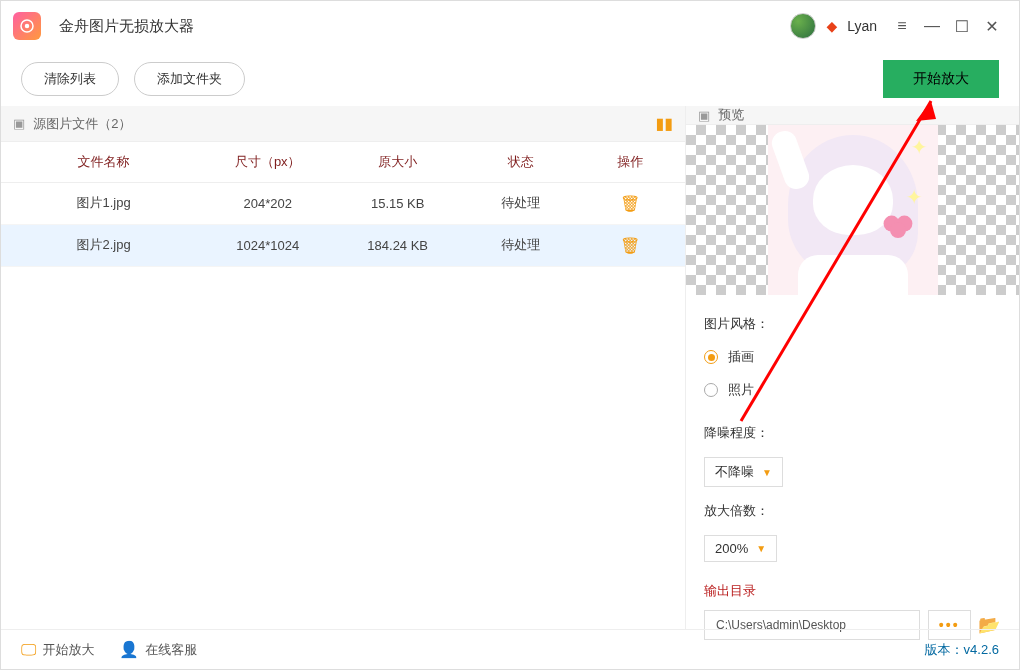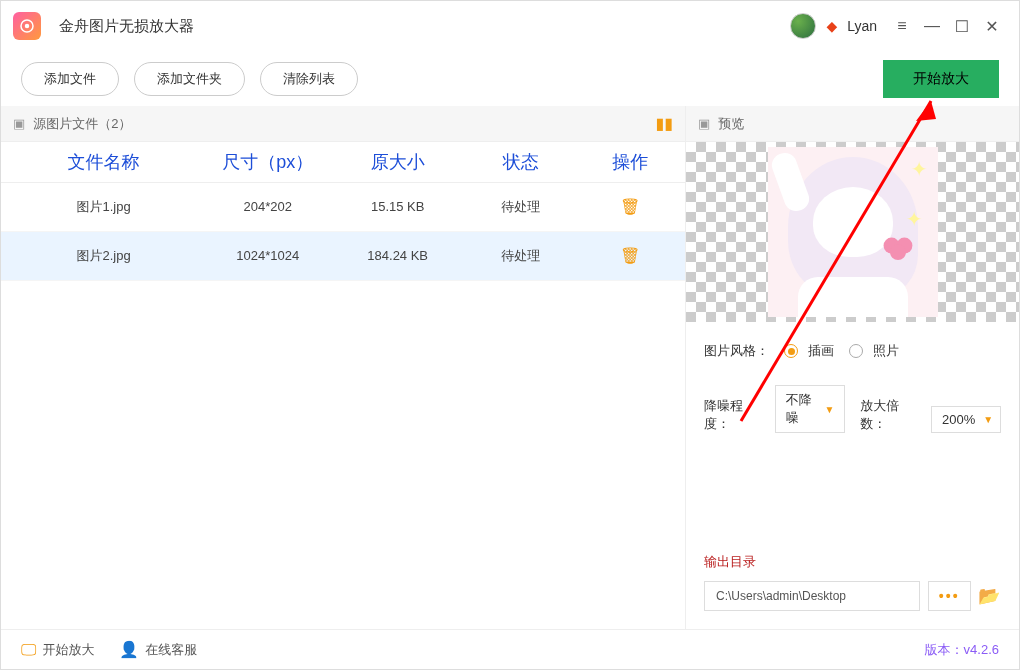--- a/index.html
+++ b/index.html
@@ -17,51 +17,51 @@
 .toolbar { height: 55px; display:flex; align-items:center; padding: 0 20px; gap: 15px; }
 .pill-btn { padding: 7px 22px; border: 1px solid #ccc; border-radius: 18px; background:#fff; font-size:13px; color:#333; cursor:pointer; }
 .start-btn { margin-left:auto; background:#27ae60; color:#000000; border:none; padding: 10px 30px; font-size:14px; cursor:pointer; }
 .content { display:flex; height: calc(100% - 50px - 55px - 40px); }
 .left-pane { width: 685px; display:flex; flex-direction:column; border-right:1px solid #eee; }
 .right-pane { flex:1; display:flex; flex-direction:column; }
 .section-header { height: 36px; background:#f6f6f6; display:flex; align-items:center; padding: 0 12px; color:#666; font-size:13px; border-bottom:1px solid #eee; }
 .section-header .sh-icon { margin-right:8px; color:#999; }
 .section-header .view-toggle { margin-left:auto; color:#f39c12; font-size:16px; }
 table { width:100%; border-collapse: collapse; table-layout: fixed; }
-th { height: 40px; font-size:18px; color:#1d4ed8; font-weight:normal; background:#fff; border-bottom:1px solid #eee; }
-td { height: 49px; text-align:center; font-size:13px; color:#444; border-bottom:1px solid #f5f5f5; }
+th { height: 40px; font-size:13px; color:#7f1d1d; font-weight:normal; background:#fff; border-bottom:1px solid #eee; }
+td { height: 42px; text-align:center; font-size:13px; color:#444; border-bottom:1px solid #f5f5f5; }
 tr.sel td { background:#eaf4ff; }
 .del-icon { color:#f39c12; font-size:16px; cursor:pointer; }
 .preview-area { height: 180px; background-image: linear-gradient(45deg,#ccc 25%,transparent 25%),linear-gradient(-45deg,#ccc 25%,transparent 25%),linear-gradient(45deg,transparent 75%,#ccc 75%),linear-gradient(-45deg,transparent 75%,#ccc 75%); background-size:20px 20px; background-position:0 0,0 10px,10px -10px,-10px 0; display:flex; align-items:center; justify-content:center; position:relative; }
 .preview-img { width: 170px; height: 170px; background:#fdf0f3; position:relative; overflow:hidden; }
 .anime-face { position:absolute; top:40px; left:45px; width:80px; height:70px; background:#fff; border-radius: 50% 50% 45% 45%; }
 .anime-hair { position:absolute; top:10px; left:20px; width:130px; height:140px; background:#f2e8f5; border-radius:50% 50% 30% 40%; }
 .anime-arm { position:absolute; top:5px; left:10px; width:25px; height:60px; background:#fff; border-radius:12px; transform:rotate(-20deg); }
 .anime-bow { position:absolute; top:95px; left:120px; width:20px; height:20px; background:#f48fb1; border-radius:50%; box-shadow: -8px -8px 0 #f48fb1, 8px -8px 0 #f48fb1; transform:scale(0.8); }
 .anime-sparkle { position:absolute; color:#fff59d; font-size:20px; }
 .anime-shirt { position:absolute; bottom:0; left:30px; width:110px; height:40px; background:#fff; border-radius: 20px 20px 0 0; }
 .settings-header { height: 40px; display:flex; align-items:center; padding: 0 15px; color:#666; font-size:13px; border-bottom:1px solid #eee; background:#fafafa; }
 .settings-body { padding: 20px 18px; display:flex; flex-direction:column; gap: 25px; font-size:13px; color:#333; flex:1; }
-.setting-row { display:flex; align-items:flex-end; gap: 15px; }
+.setting-row { display:flex; align-items:flex-start; gap: 15px; flex-direction: column; }
 .radio-opt { display:flex; align-items:center; gap:10px; cursor:pointer; }
 .radio { width:14px; height:14px; border:1px solid #aaa; border-radius:50%; display:inline-flex; align-items:center; justify-content:center; }
 .radio.checked { border-color:#f39c12; }
 .radio.checked::after { content:''; width:7px; height:7px; background:#f39c12; border-radius:50%; }
 .select-box { border:1px solid #ddd; padding: 5px 10px; display:flex; align-items:center; gap:8px; min-width:70px; justify-content:space-between; cursor:pointer; }
 .select-box .caret { color:#f39c12; font-size:10px; }
 .output-section { padding: 0 18px 18px; }
 .output-label { font-size:13px; color:#b91c1c; margin-bottom:10px; }
 .output-row { display:flex; gap:8px; align-items:center; }
 .path-input { flex:1; border:1px solid #ddd; padding:7px 11px; font-size:12px; color:#555; }
 .dots-btn { border:1px solid #ddd; padding:6px 10px; color:#f39c12; cursor:pointer; font-weight:bold; letter-spacing:2px; font-size:14px; }
 .folder-btn { color:#f39c12; font-size:18px; cursor:pointer; }
 .footer { position:absolute; bottom:0; left:0; right:0; height:40px; border-top:1px solid #eee; display:flex; align-items:center; padding:0 20px; gap:25px; font-size:13px; color:#555; }
 .footer-link { display:flex; align-items:center; gap:6px; cursor:pointer; }
 .footer-link .fi { color:#f39c12; font-size:16px; }
-.version { margin-left:auto; color:#8b5cf6; }
+.version { margin-left:auto; color:#0369a1; }
 .arrow-overlay { position:absolute; pointer-events:none; z-index:100; }
 .arrow-line { stroke:#ff0000; stroke-width:3; }
 .arrow-head { fill:#ff0000; }
 .gear-icon { width:14px; height:14px; border:1.5px solid #999; border-radius:50%; position:relative; margin-right:8px; display:inline-block; }
 .gear-icon::after { content:''; position:absolute; top:3px; left:3px; width:4px; height:4px; border:1.5px solid #999; border-radius:50%; }
 </style>
 </head>
 <body>
 
 <div class="titlebar">
@@ -79,23 +79,22 @@
     <div class="win-controls">
       <div class="win-btn">≡</div>
       <div class="win-btn">—</div>
       <div class="win-btn">☐</div>
       <div class="win-btn">✕</div>
     </div>
   </div>
 </div>
 
 <div class="toolbar">
-  <button class="pill-btn">添加文件</button>
+  <button class="pill-btn">清除列表</button>
   <button class="pill-btn">添加文件夹</button>
-  <button class="pill-btn">清除列表</button>
   <button class="start-btn">开始放大</button>
 </div>
 
 <div class="content">
 
   <div class="left-pane">
     <div class="section-header">
       <span class="sh-icon">▣</span>
       <span>源图片文件（2）</span>
       <span class="view-toggle">▮▮</span>

